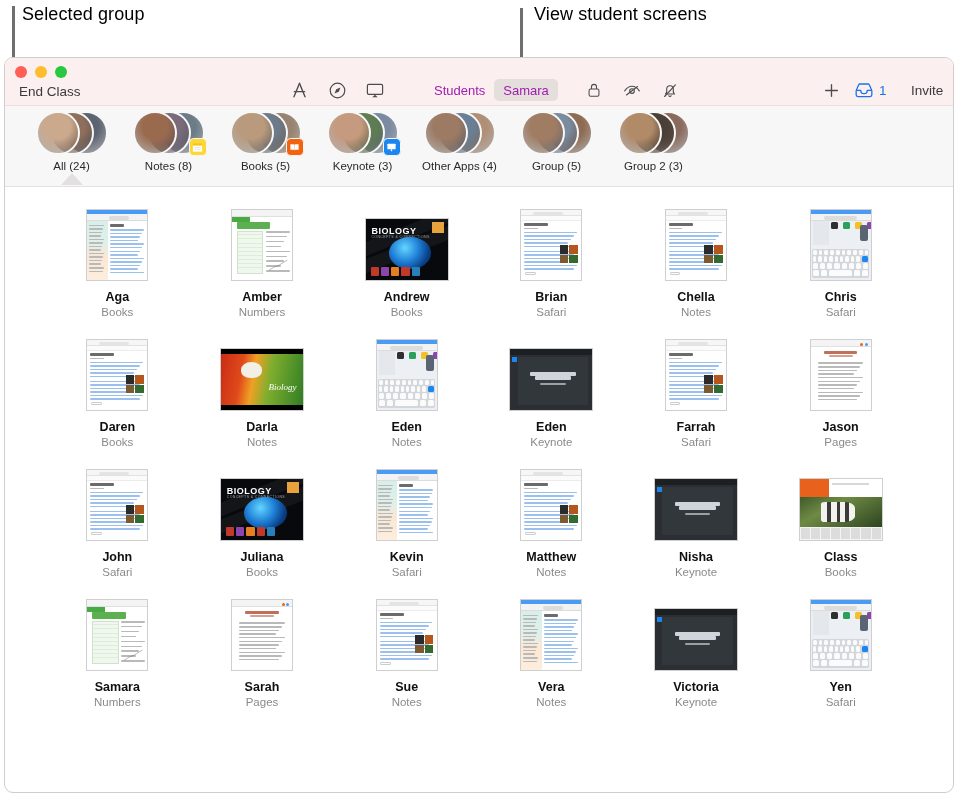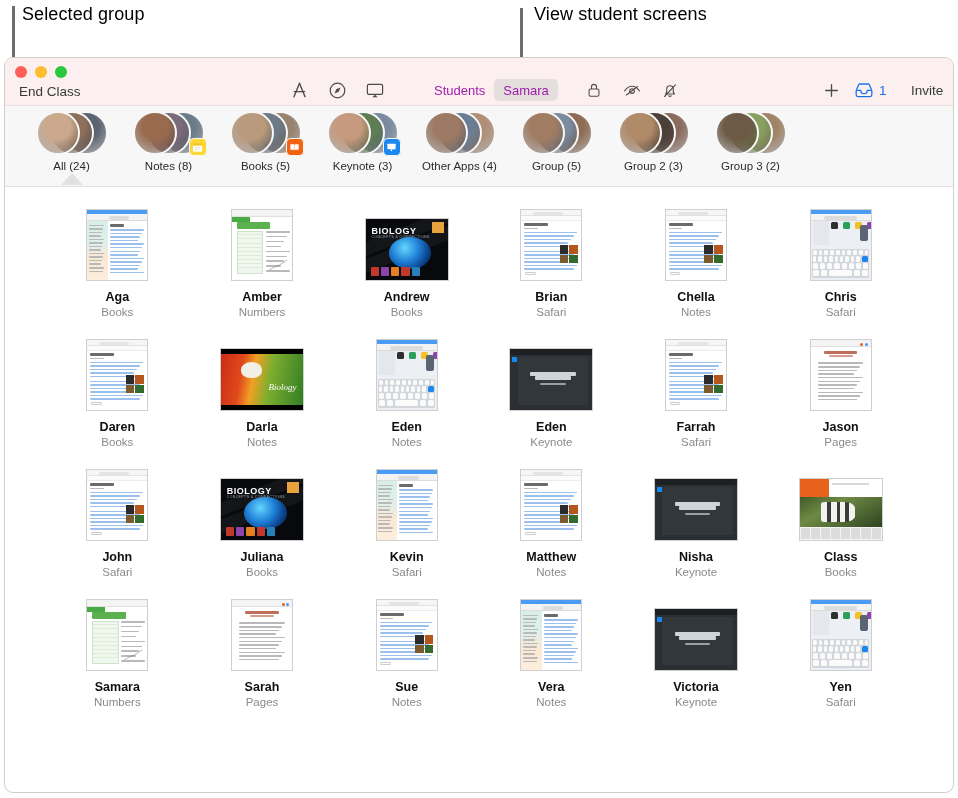--- a/index.html
+++ b/index.html
@@ -532,28 +532,20 @@
         </div>
         <div class="group-label">Group (5)</div>
       </div>
       <div class="group-tab">
         <div class="avatar-stack">
           <div class="av back2" style="background: radial-gradient(circle at 50% 34%, rgb(138, 106, 92) 0%, rgb(138, 106, 92) 38%, rgba(0, 0, 0, 0.28) 100%);"></div>
           <div class="av back1" style="background: radial-gradient(circle at 50% 34%, rgb(74, 64, 56) 0%, rgb(74, 64, 56) 38%, rgba(0, 0, 0, 0.28) 100%);"></div>
           <div class="av front" style="background: radial-gradient(circle at 50% 34%, rgb(177, 138, 104) 0%, rgb(177, 138, 104) 38%, rgba(0, 0, 0, 0.28) 100%);"></div>
         </div>
         <div class="group-label">Group 2 (3)</div>
-      </div>
-      <div class="group-tab">
-        <div class="avatar-stack">
-          <div class="av back2" style="background: radial-gradient(circle at 50% 34%, rgb(160, 132, 104) 0%, rgb(160, 132, 104) 38%, rgba(0, 0, 0, 0.28) 100%);"></div>
-          <div class="av back1" style="background: radial-gradient(circle at 50% 34%, rgb(135, 160, 95) 0%, rgb(135, 160, 95) 38%, rgba(0, 0, 0, 0.28) 100%);"></div>
-          <div class="av front" style="background: radial-gradient(circle at 50% 34%, rgb(109, 90, 70) 0%, rgb(109, 90, 70) 38%, rgba(0, 0, 0, 0.28) 100%);"></div>
-        </div>
-        <div class="group-label">Group 3 (2)</div>
       </div>
     </div>
 
   <div id="student-grid">
       <div class="student-cell">
         <div class="thumb-wrap">
           <div class="thumb portrait">
             <div class="sc-topbar"></div>
             <div class="sc-navbar"></div>
             <div class="sc-pill" style="left:36%;width:34%"></div>

